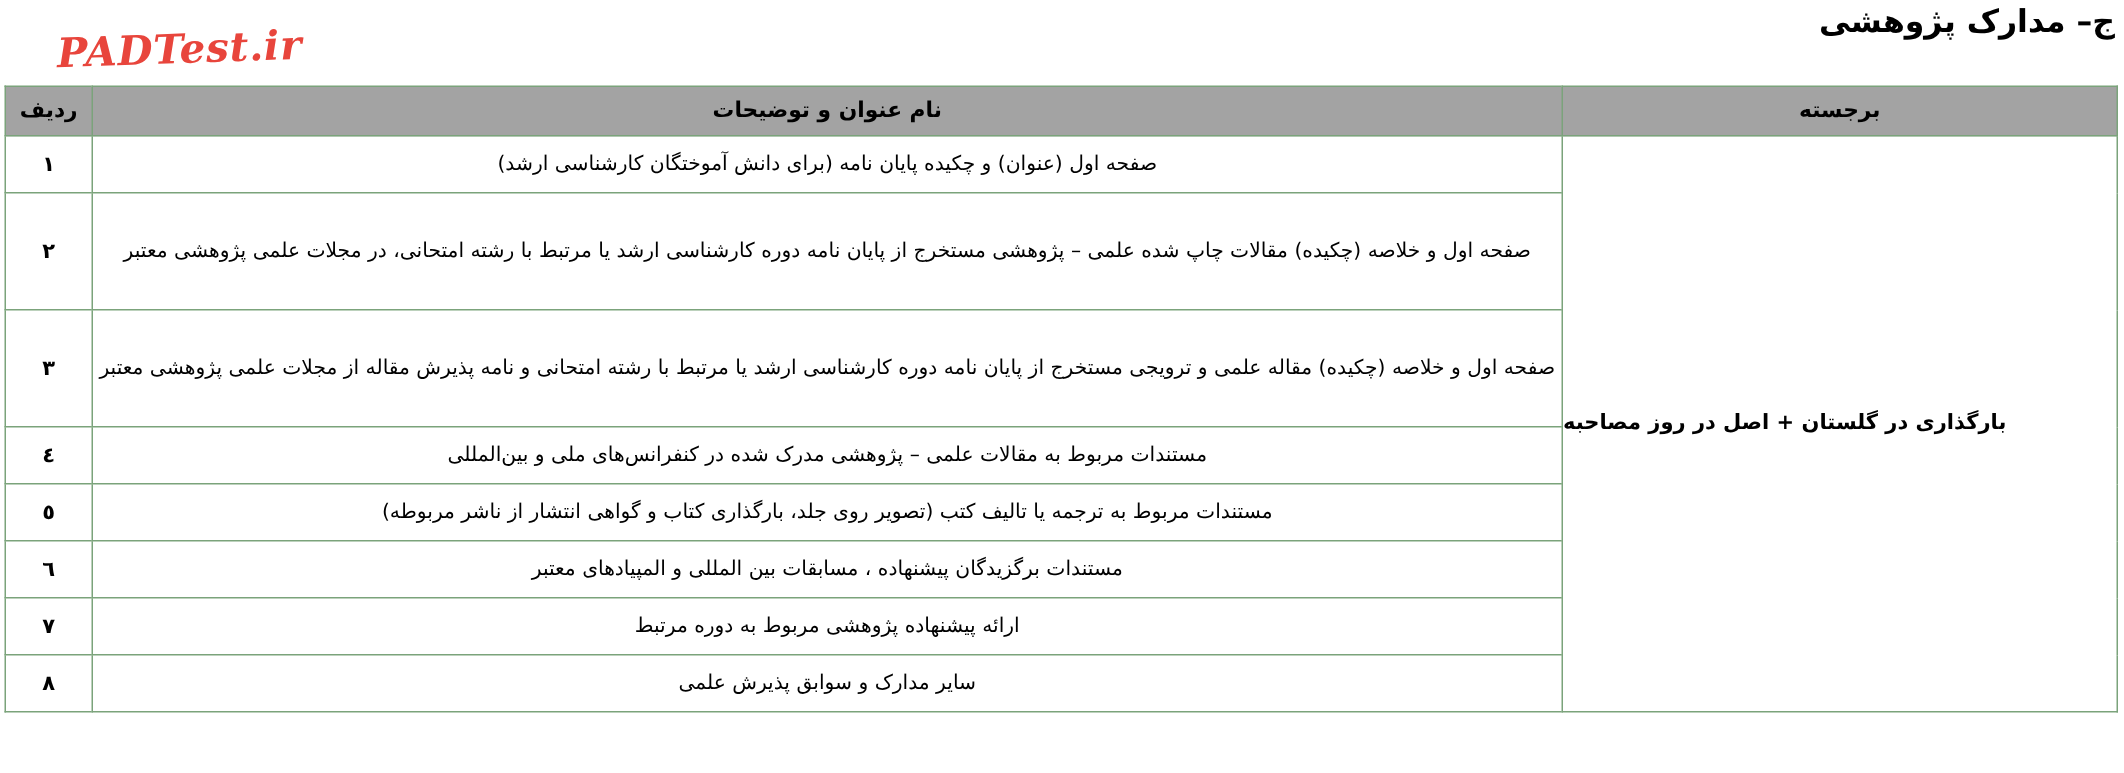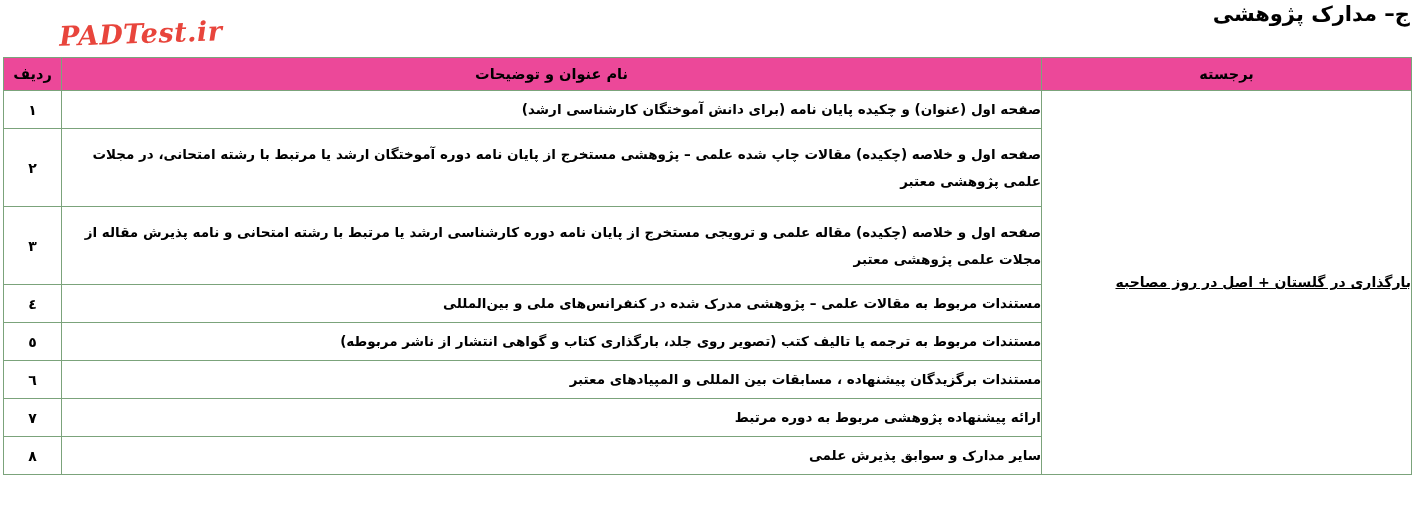--- a/index.html
+++ b/index.html
@@ -16,21 +16,20 @@
   }
   .page {
     position: relative;
     width: 1416px;
     height: 515px;
   }
   
   .header-row {
     position: relative;
     height: 48px;
-    margin-left: 21px;
   }
   .doc-title {
     position: absolute;
     top: 2px;
     right: 6px;
     font-size: 21px;
     font-weight: bold;
     letter-spacing: 0px;
     white-space: nowrap;
   }
@@ -55,21 +54,21 @@
     width: 1408px;
     border-collapse: collapse;
     table-layout: fixed;
     font-size: 13.5px;
   }
   table.docs th, table.docs td {
     border: 1px solid #7ba37b;
     padding: 0;
   }
   thead th {
-    background: #ec4899;
+    background: #a3a3a3;
     font-weight: bold;
     font-size: 14.5px;
     text-align: center;
     height: 32px;
     vertical-align: middle;
   }
   .col-radif { width: 58px; }
   .col-name  { width: 980px; }
   .col-desc  { width: 370px; }
 
@@ -77,32 +76,31 @@
     vertical-align: middle;
     background: #ffffff;
   }
   td.cell-radif {
     text-align: center;
     font-size: 14px;
     font-weight: bold;
     width: 58px;
   }
   td.cell-name {
-    text-align: right;
-    font-weight: bold;
+    text-align: center;
+    font-weight: normal;
     padding: 6px 14px;
     line-height: 1.95;
   }
   td.cell-desc {
-    text-align: right;
+    text-align: left;
     font-weight: bold;
     font-size: 14px;
     padding: 6px 10px;
     line-height: 1.9;
-    text-decoration: underline;
   }
   .r-tall { height: 78px; }
   .r-norm { height: 38px; }
 </style>
 </head>
 <body>
 
 <div class="page">
 
   <div class="header-row">
@@ -123,21 +121,21 @@
         <th>ردیف</th>
       </tr>
     </thead>
     <tbody>
       <tr class="r-norm">
         <td class="cell-desc" rowspan="8">بارگذاری در گلستان + اصل در روز مصاحبه</td>
         <td class="cell-name">صفحه اول (عنوان) و چکیده پایان نامه (برای دانش آموختگان کارشناسی ارشد)</td>
         <td class="cell-radif">١</td>
       </tr>
       <tr class="r-tall">
-        <td class="cell-name">صفحه اول و خلاصه (چکیده)  مقالات چاپ شده علمی – پژوهشی مستخرج از پایان نامه دوره آموختگان ارشد یا مرتبط با رشته امتحانی، در مجلات علمی پژوهشی معتبر</td>
+        <td class="cell-name">صفحه اول و خلاصه (چکیده)  مقالات چاپ شده علمی – پژوهشی مستخرج از پایان نامه دوره کارشناسی ارشد یا مرتبط با رشته امتحانی، در مجلات علمی پژوهشی معتبر</td>
         <td class="cell-radif">٢</td>
       </tr>
       <tr class="r-tall">
         <td class="cell-name">صفحه اول و خلاصه (چکیده) مقاله علمی و ترویجی مستخرج از پایان نامه دوره کارشناسی ارشد یا مرتبط با رشته امتحانی و نامه پذیرش مقاله از مجلات  علمی پژوهشی معتبر</td>
         <td class="cell-radif">٣</td>
       </tr>
       <tr class="r-norm">
         <td class="cell-name">مستندات مربوط به مقالات علمی – پژوهشی مدرک شده در کنفرانس‌های ملی و بین‌المللی</td>
         <td class="cell-radif">٤</td>
       </tr>

